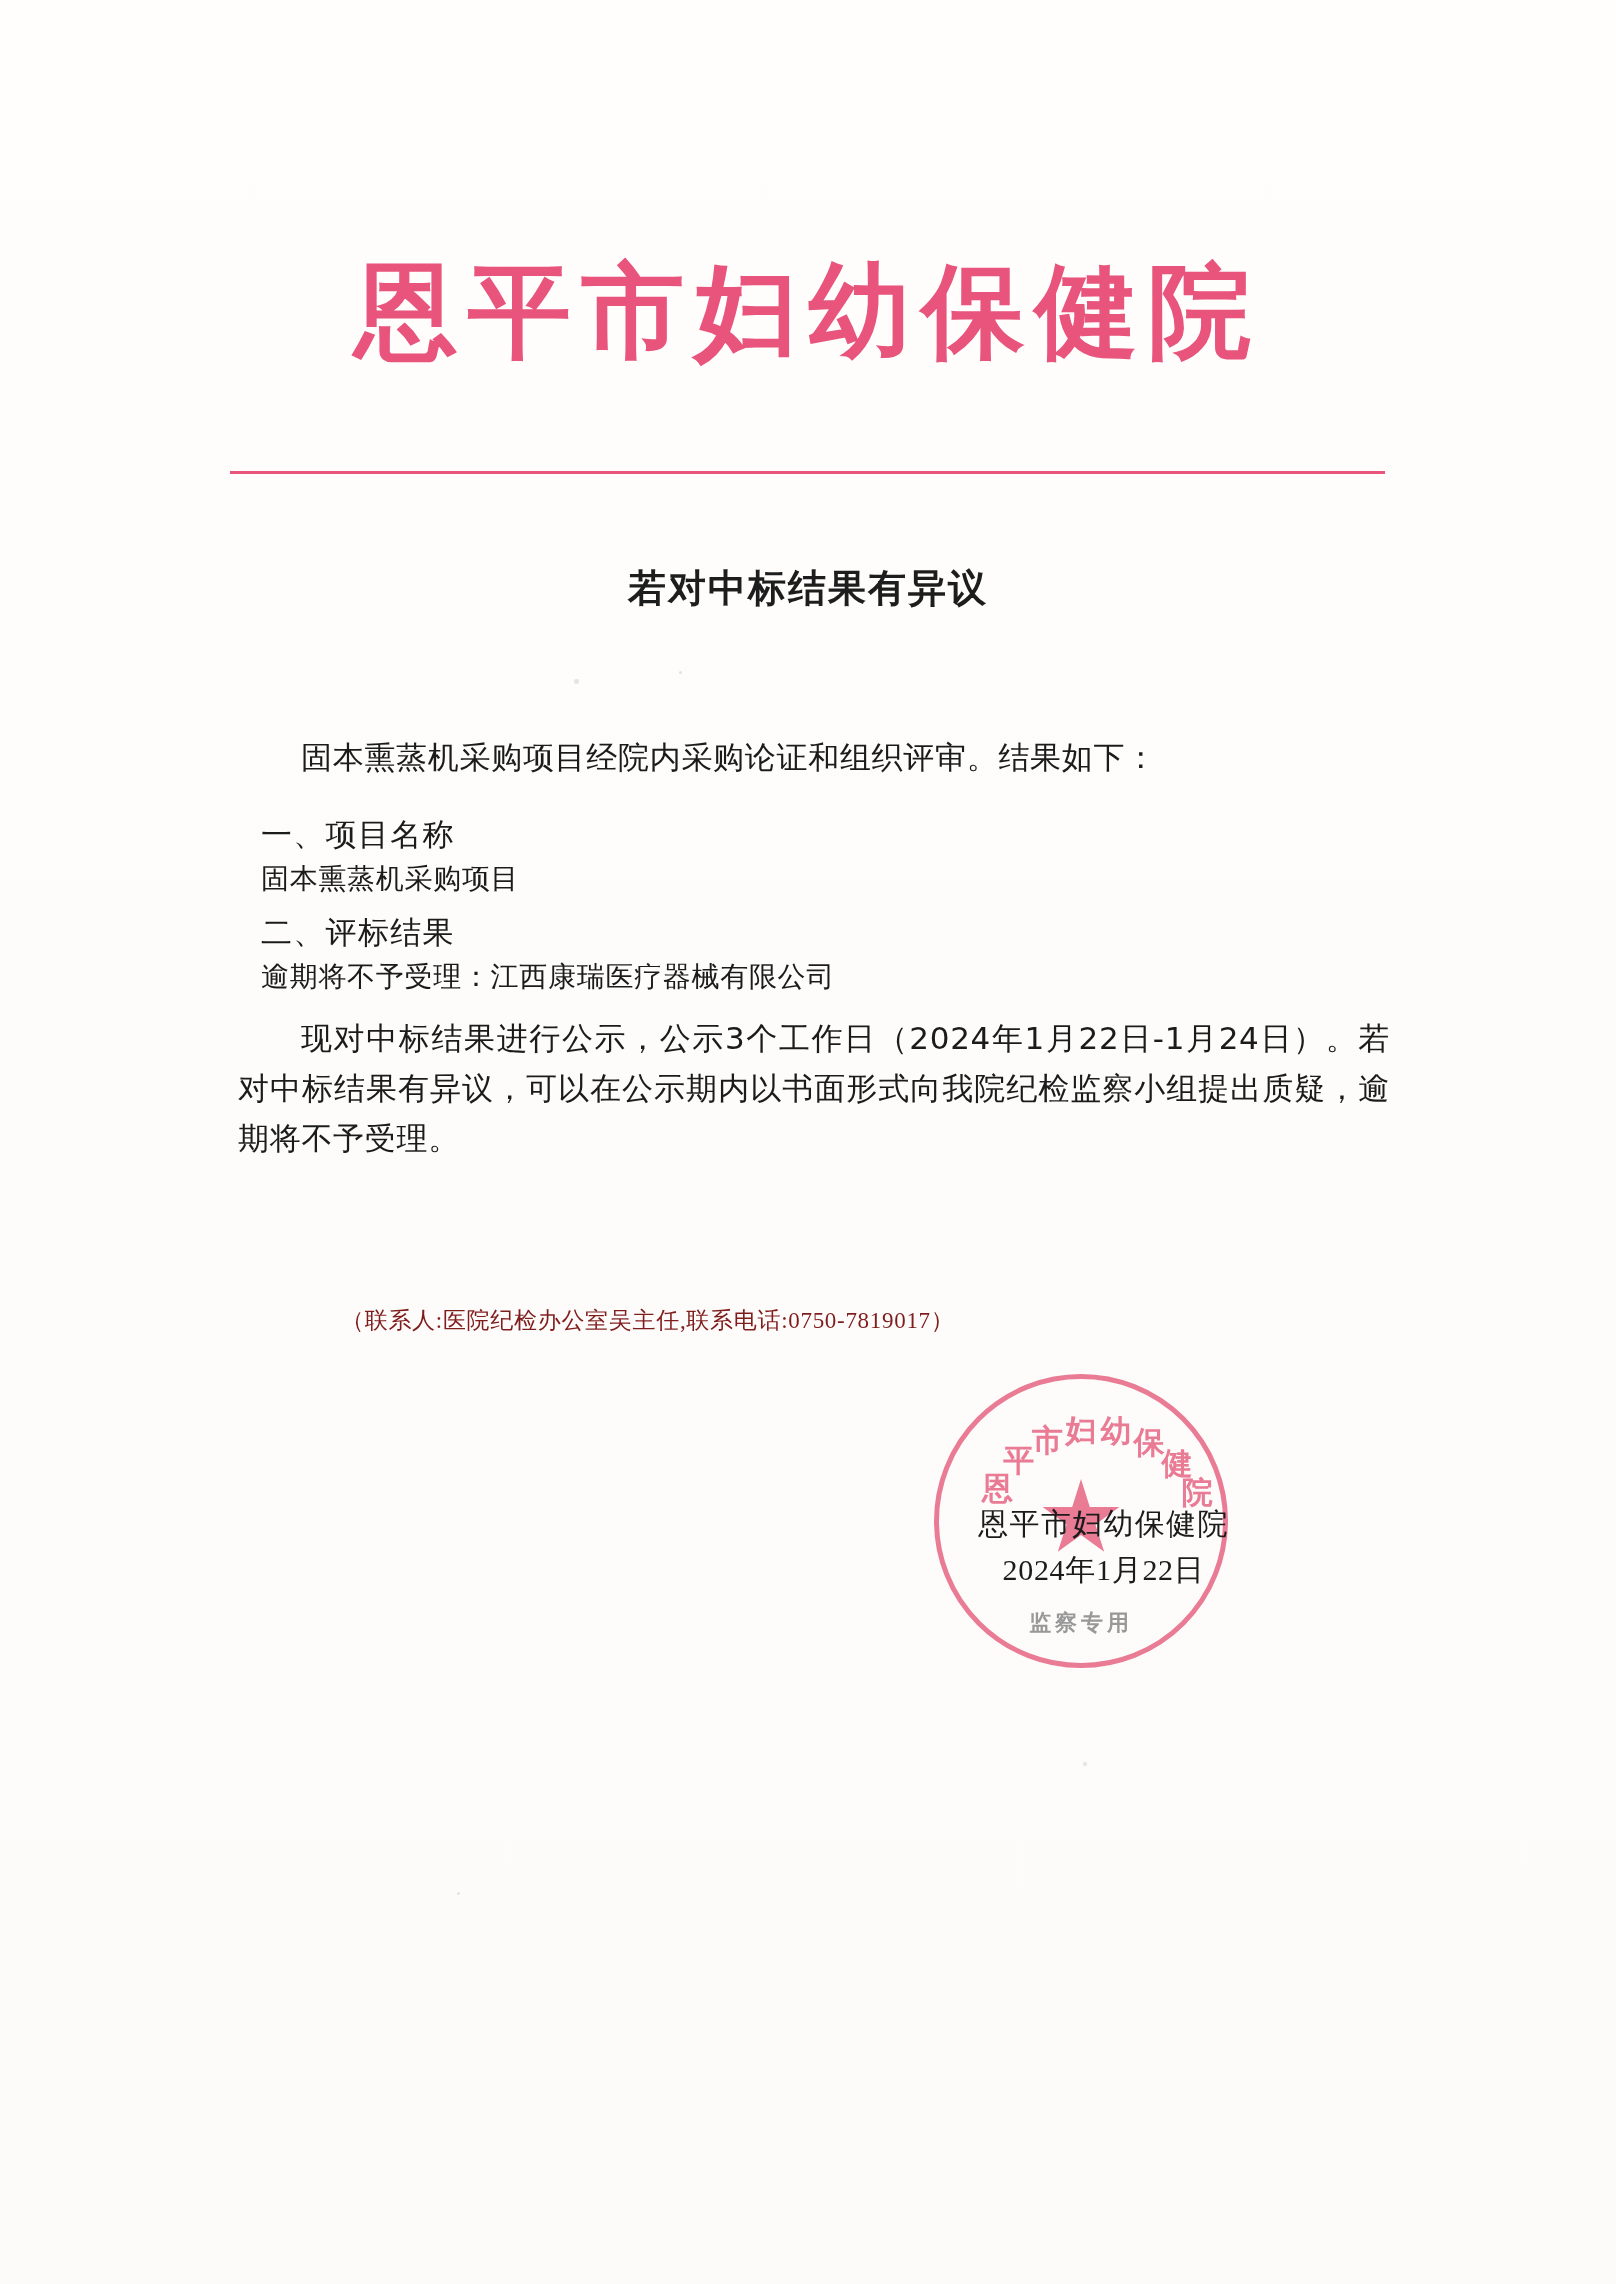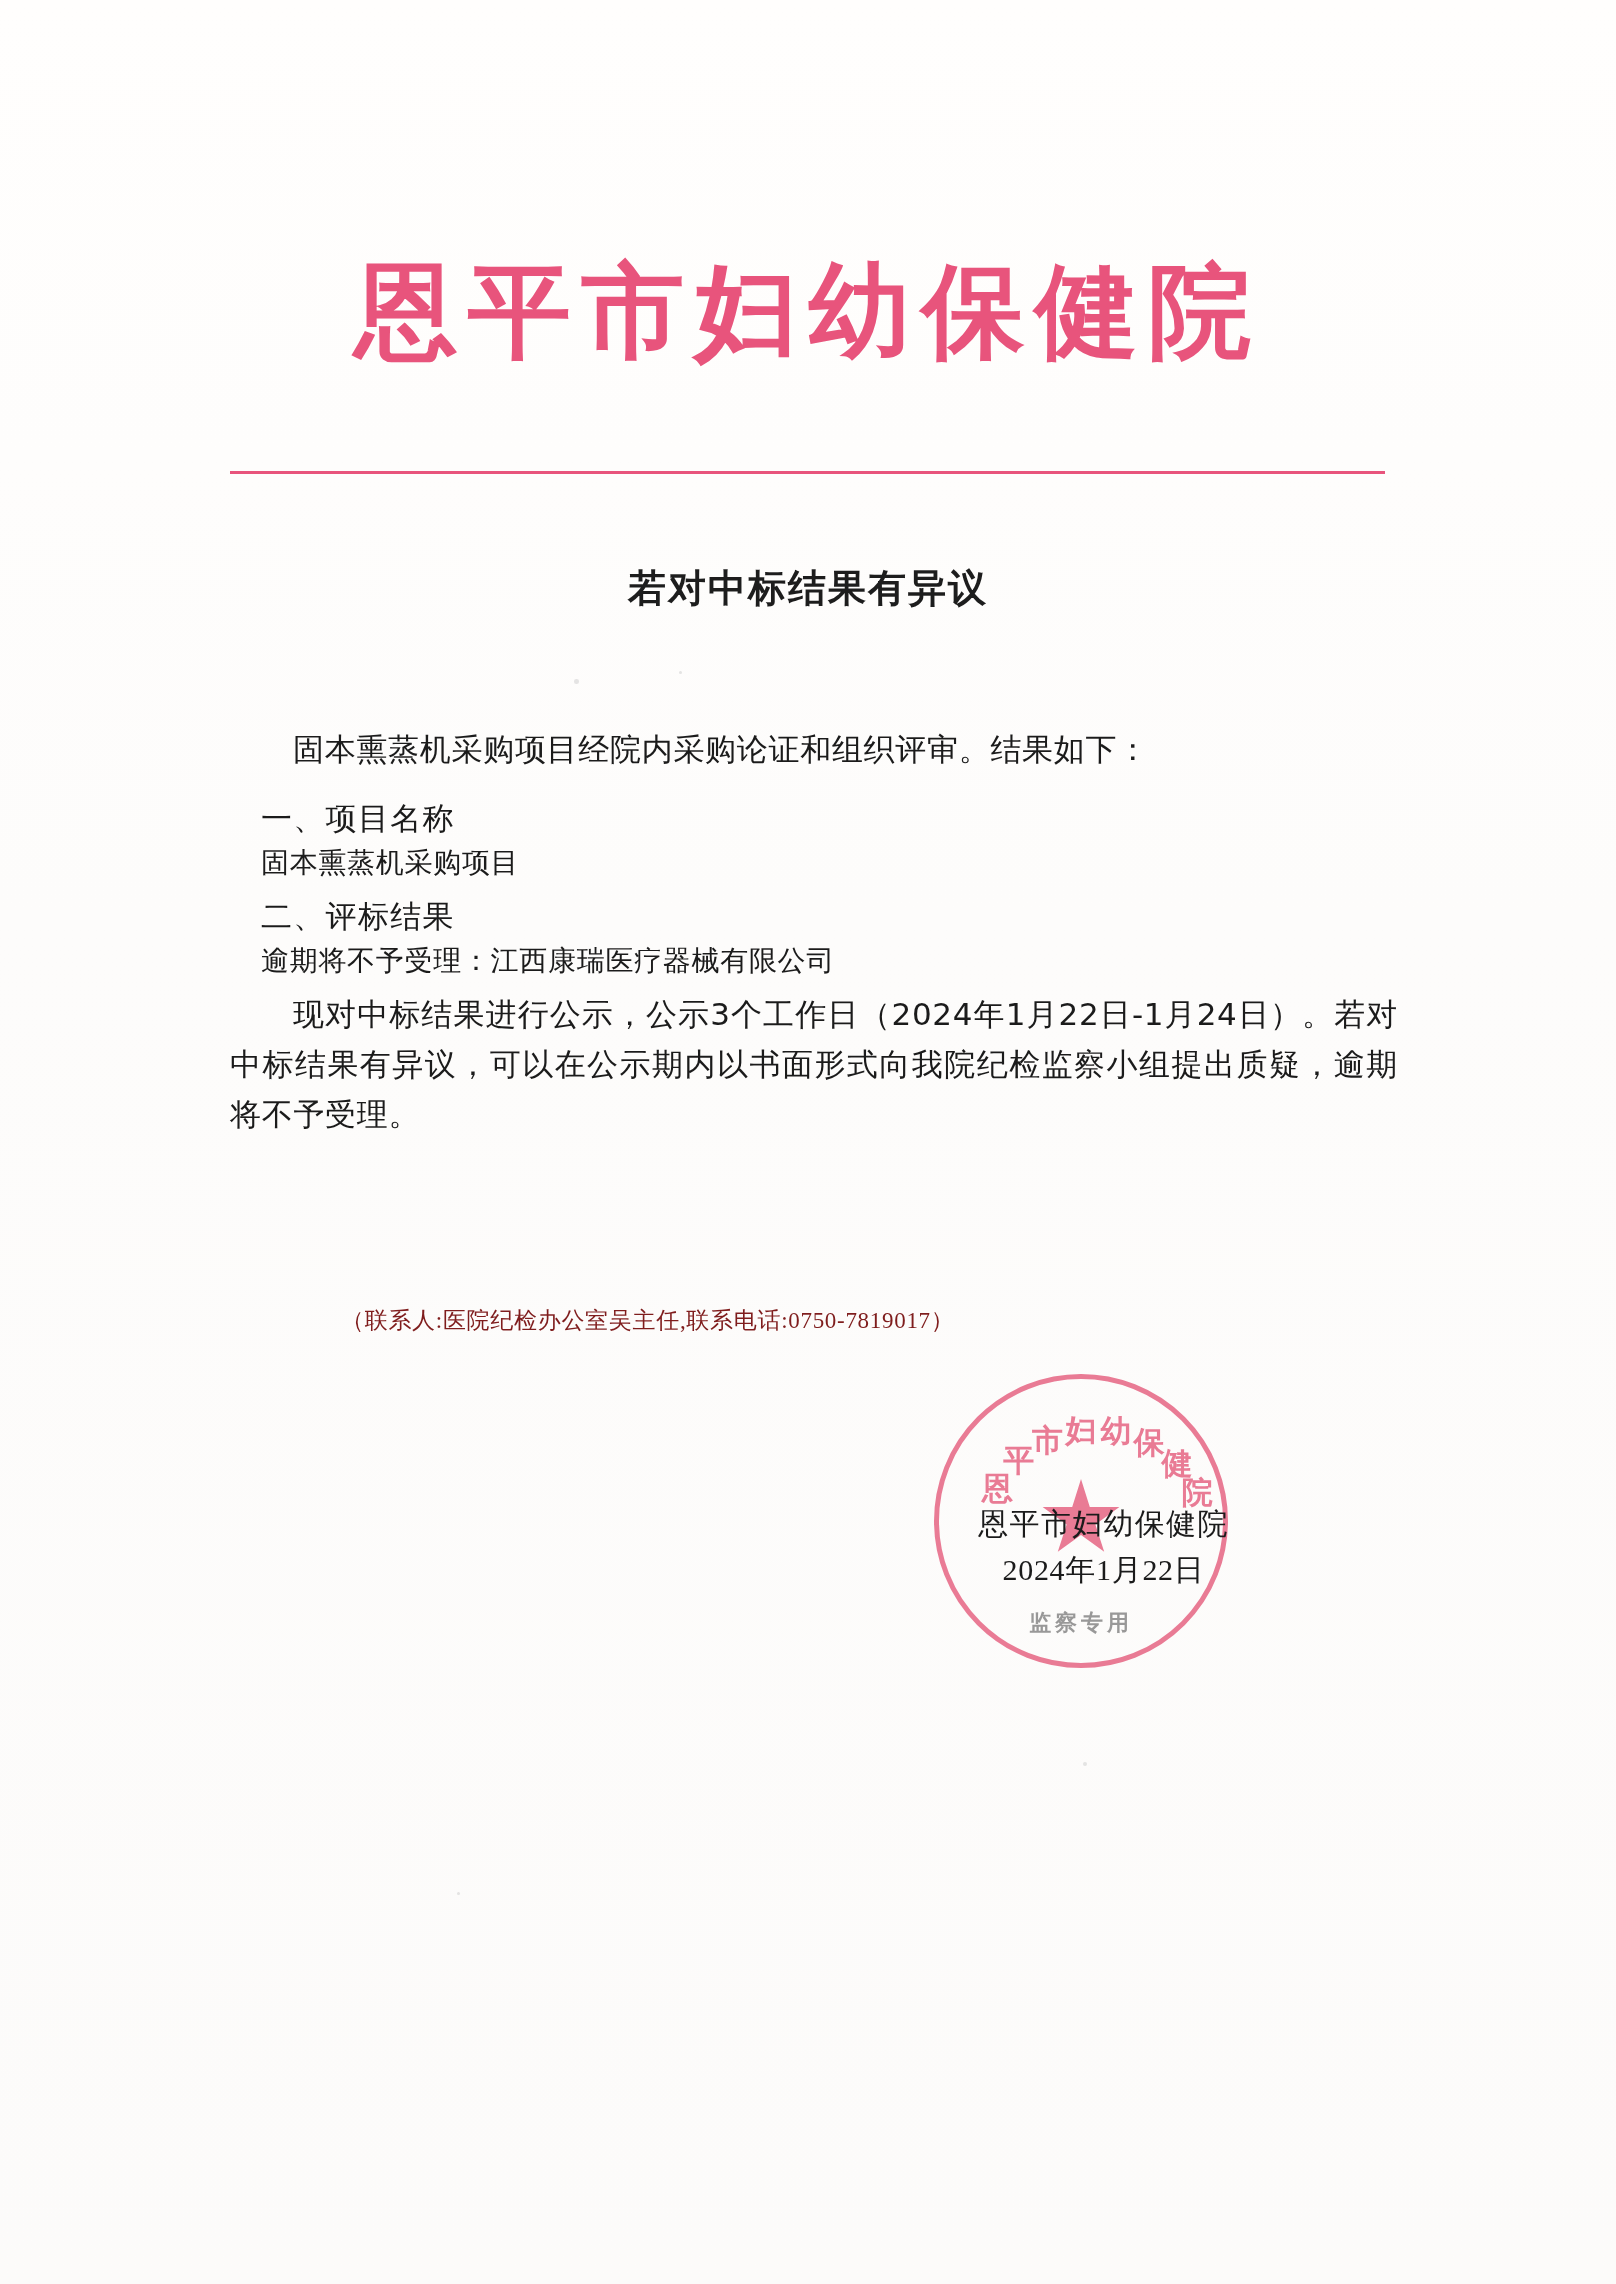--- a/index.html
+++ b/index.html
@@ -76,21 +76,21 @@
     top: 724px;
     width: 1168px;
     color: #1b1b1b;
   }
   .para {
     font-family: "DejaVu Sans", "Liberation Sans", sans-serif;
     font-size: 31px;
     line-height: 1.62;
     letter-spacing: 0.7px;
     text-align: justify;
-    margin: 0;
+    margin: 8px;
   }
   .para.indent {
     text-indent: 63px;
   }
   .heading {
     font-family: "DejaVu Sans", "Liberation Sans", sans-serif;
     font-size: 31px;
     font-weight: normal;
     letter-spacing: 1.3px;
     margin: 14.4px 0 3.9px 0;

